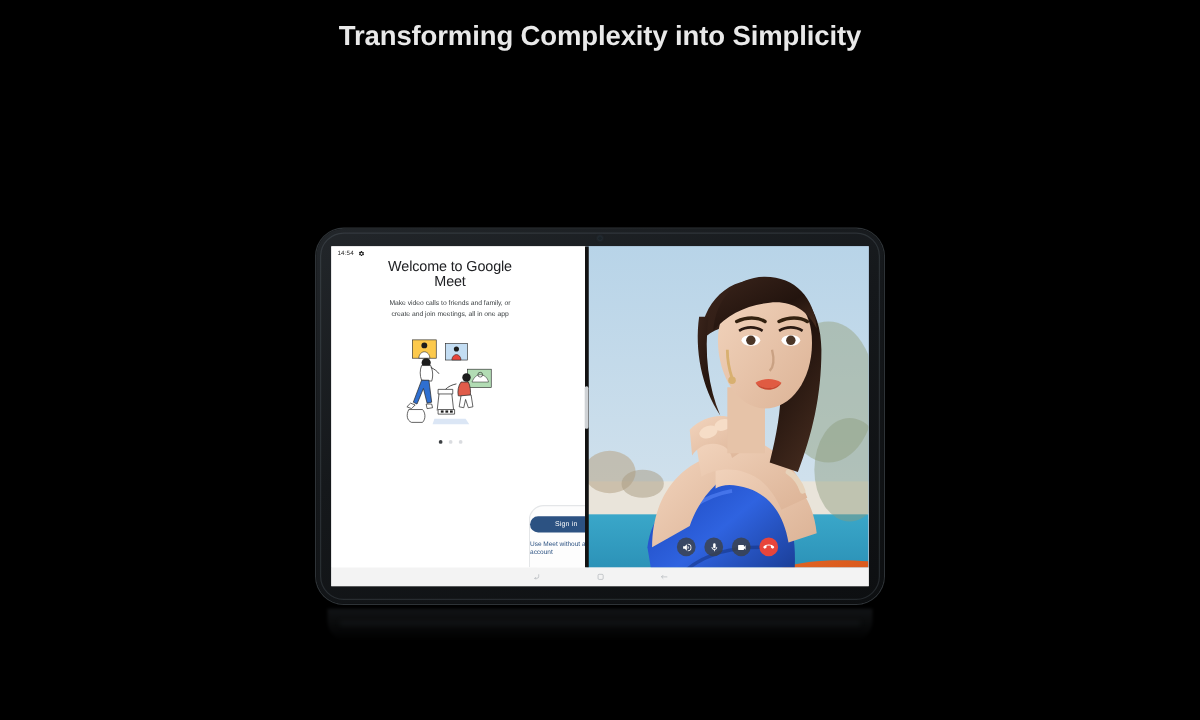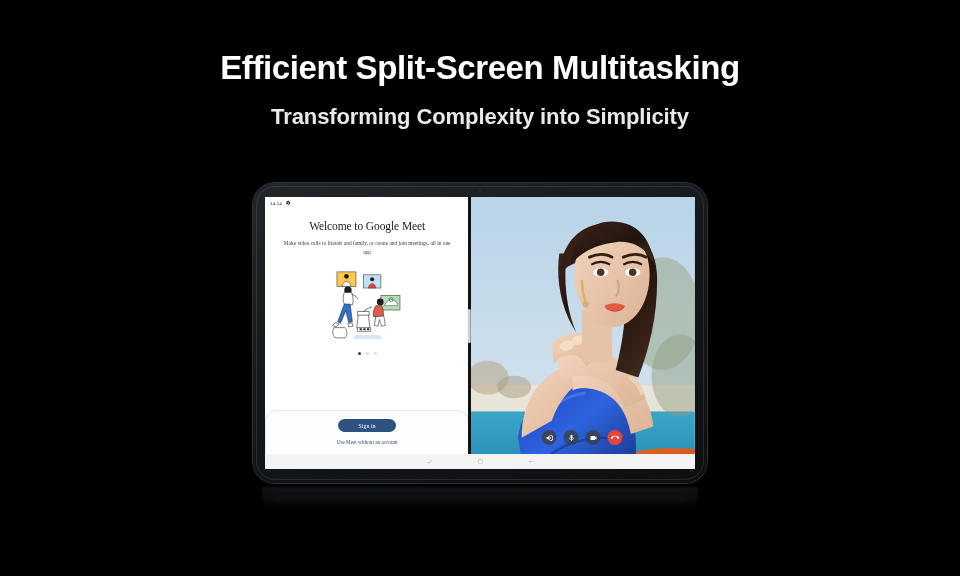--- a/index.html
+++ b/index.html
@@ -44,22 +44,22 @@
     background:#1b2328; box-shadow:0 0 2px rgba(90,120,150,.5);
   }
   .screen {
     position:absolute; left:12px; top:14px; right:12px; bottom:14px;
     background:#ffffff; overflow:hidden; display:flex; flex-direction:column;
   }
   .panes { flex:1; display:flex; position:relative; min-height:0; }
 
   
   .pane-meet {
-    width:47.5%; background:#ffffff; display:flex; flex-direction:column;
-    position:relative; min-height:0;font-family:Liberation Serif, serif;
+    width:47.5%; background:#ffffff; display:flex; flex-direction:row;
+    position:relative; min-height:0;
   }
   .statusbar {
     height:12px; display:flex; align-items:center; gap:3px;
     padding:0 5px; flex:0 0 auto;
   }
   .status-time { font-size:5px; color:#1f1f1f; letter-spacing:.1px; }
   .gear-icon { width:6px; height:6px; color:#1f1f1f; display:block; }
   .meet-body {
     flex:1; display:flex; flex-direction:column; align-items:center;
     padding:6px 8px 0; min-height:0;
@@ -147,21 +147,20 @@
   .reflection2 {
     position:absolute; left:272px; top:497px; width:416px; height:5px;
     background:linear-gradient(to bottom,rgba(40,45,50,.8),rgba(0,0,0,0));
     filter:blur(2px); opacity:.5;
   }
 </style>
 </head>
 <body>
 
 <div class="headings">
-  <h1 class="title">Efficient Split-Screen Multitasking</h1>
   <h2 class="subtitle">Transforming Complexity into Simplicity</h2>
 </div>
 
 <div class="device-wrap">
   <div class="device">
     <div class="device-inner-edge"></div>
     <div class="camera-dot"></div>
 
     <div class="screen">
 

